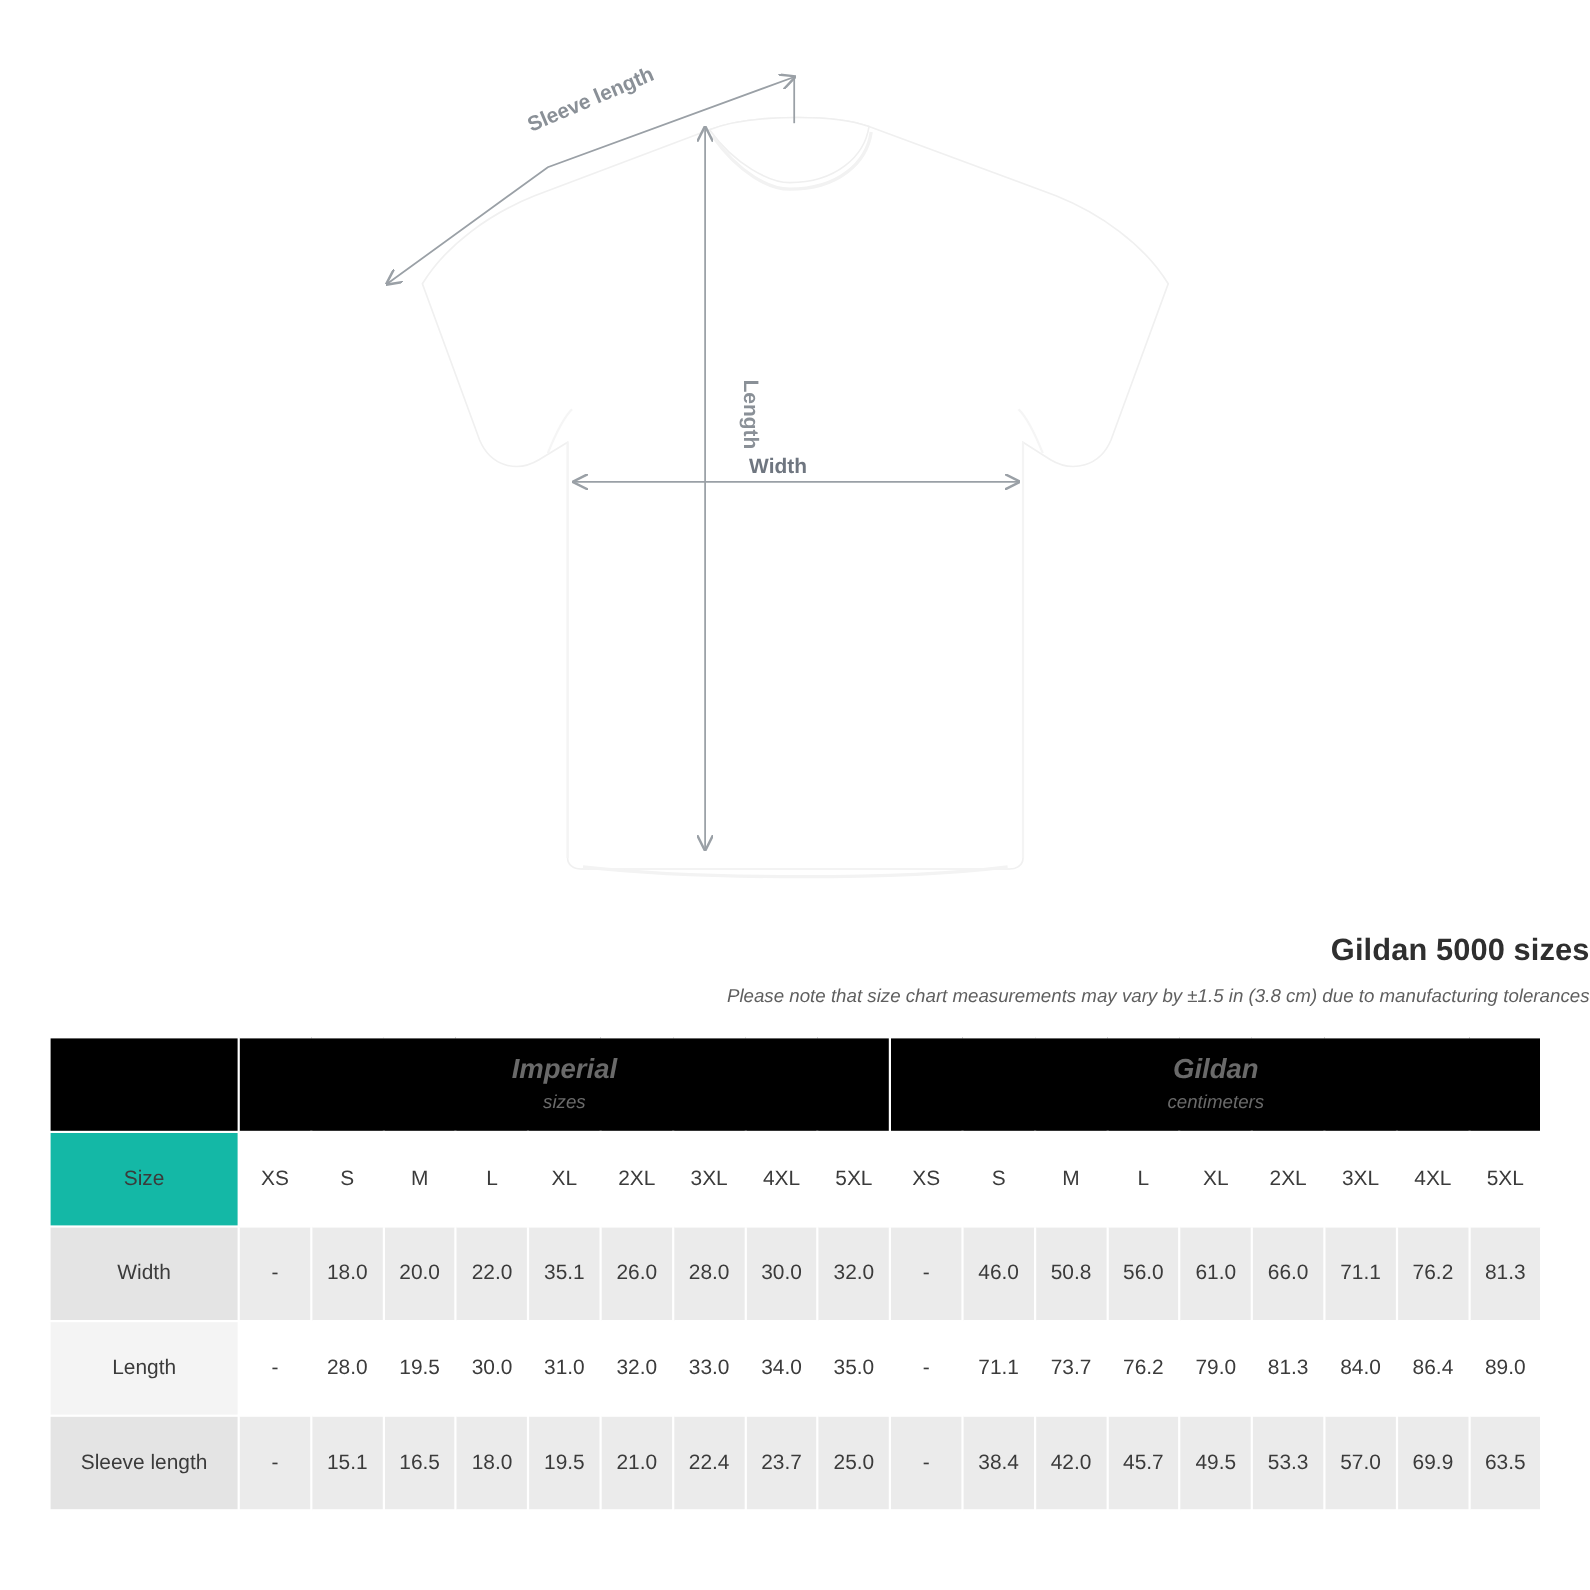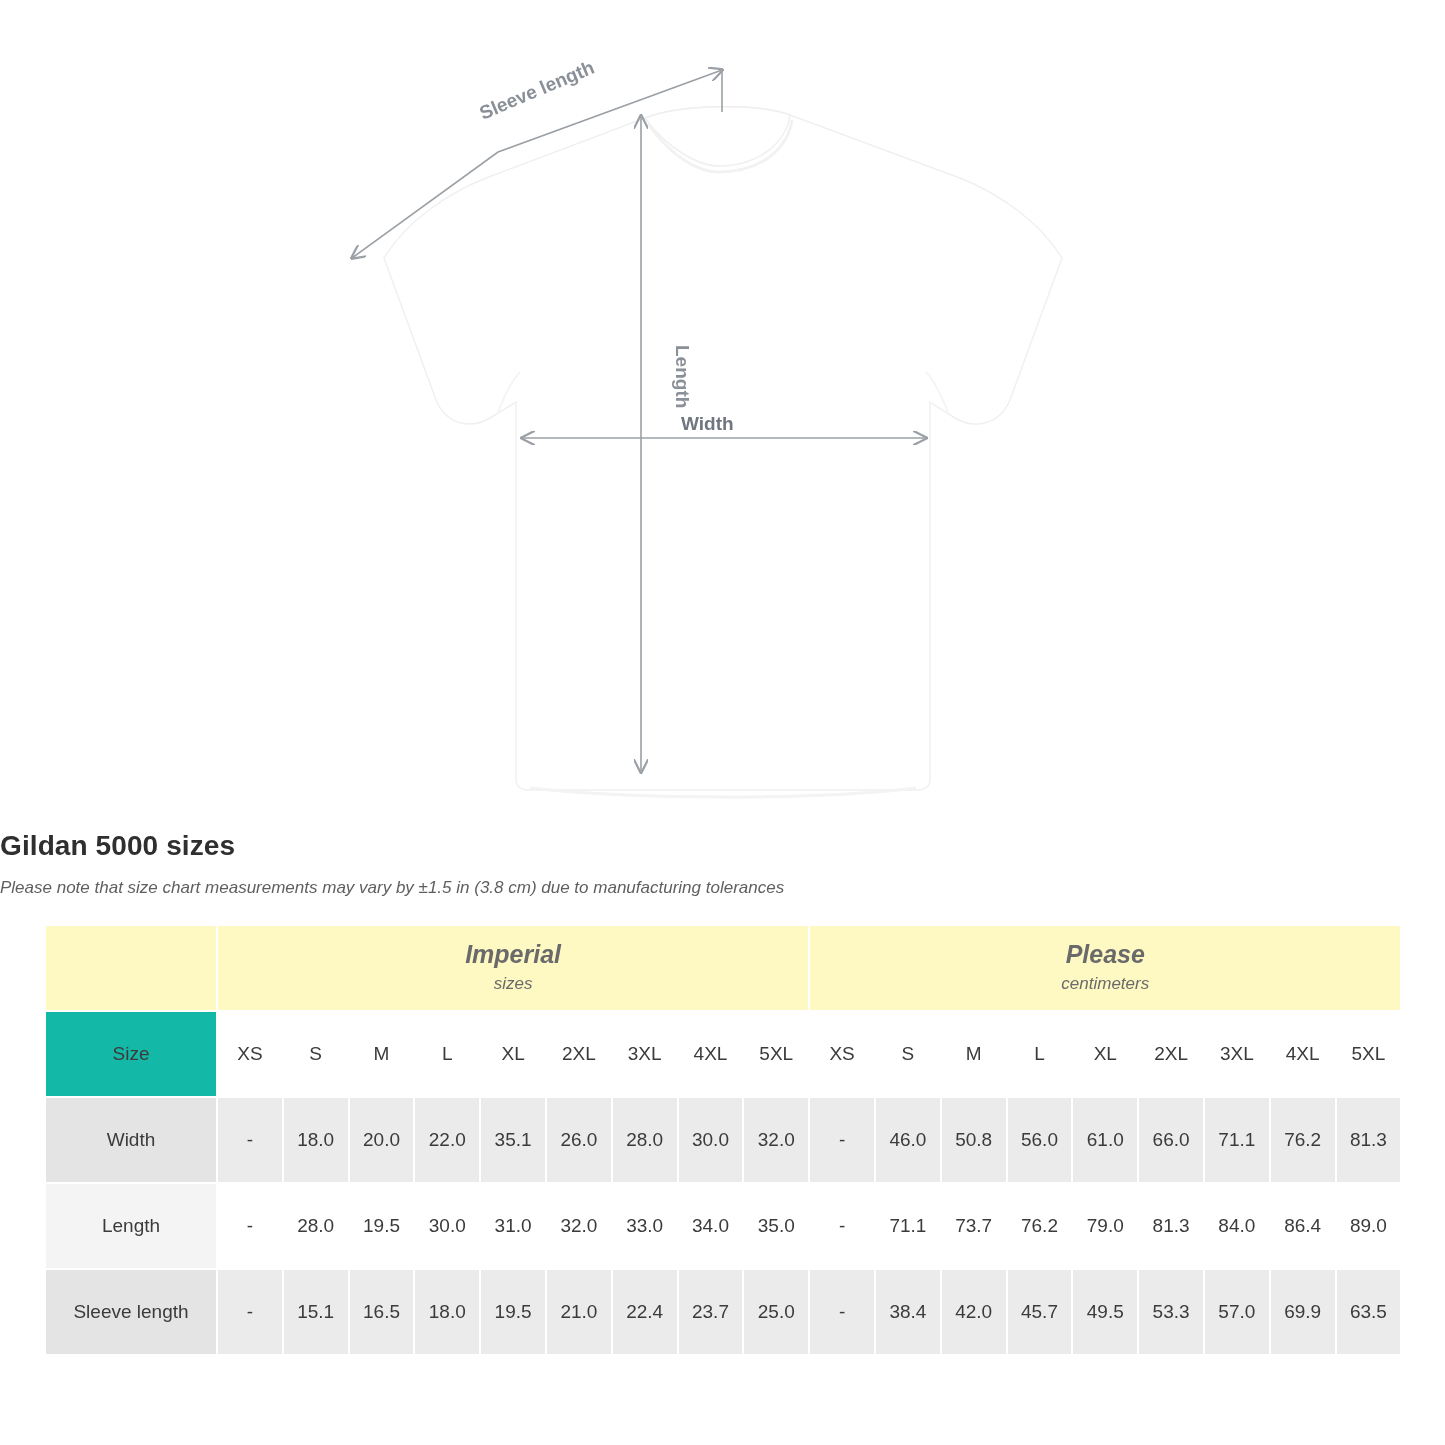--- a/index.html
+++ b/index.html
@@ -27,21 +27,22 @@
     position: relative;
     width: 1445px;
     height: 830px;
   }
   .illustration svg {
     display: block;
   }
 
   
   .title-block {
-    text-align: left;
+    text-align: right;
+    margin-top: 18px;
   }
   .chart-title {
     font-size: 28px;
     font-weight: bold;
     color: #2f2f2f;
     letter-spacing: 0.1px;
   }
   .chart-note {
     margin-top: 16px;
     font-size: 17px;
@@ -64,21 +65,21 @@
     text-align: center;
     font-size: 19px;
     font-weight: normal;
     color: #3b3b3b;
     padding: 0;
     height: 84px;
     vertical-align: middle;
   }
   
   .unit-head td {
-    background: #fef9c3;
+    background: #000000;
     height: 108px;
   }
   .unit-name {
     font-size: 25px;
     font-style: italic;
     font-weight: bold;
     color: #6a6a6a;
     line-height: 1.25;
   }
   .unit-sub {
@@ -214,21 +215,21 @@
       </colgroup>
       <tbody>
 
         <tr class="unit-head">
           <td></td>
           <td colspan="9">
             <div class="unit-name">Imperial</div>
             <div class="unit-sub">sizes</div>
           </td>
           <td colspan="9">
-            <div class="unit-name">Please</div>
+            <div class="unit-name">Gildan</div>
             <div class="unit-sub">centimeters</div>
           </td>
         </tr>
 
         <tr class="size-head">
           <td class="rowlabel">Size</td>
           <td>XS</td>
           <td>S</td>
           <td>M</td>
           <td>L</td>

